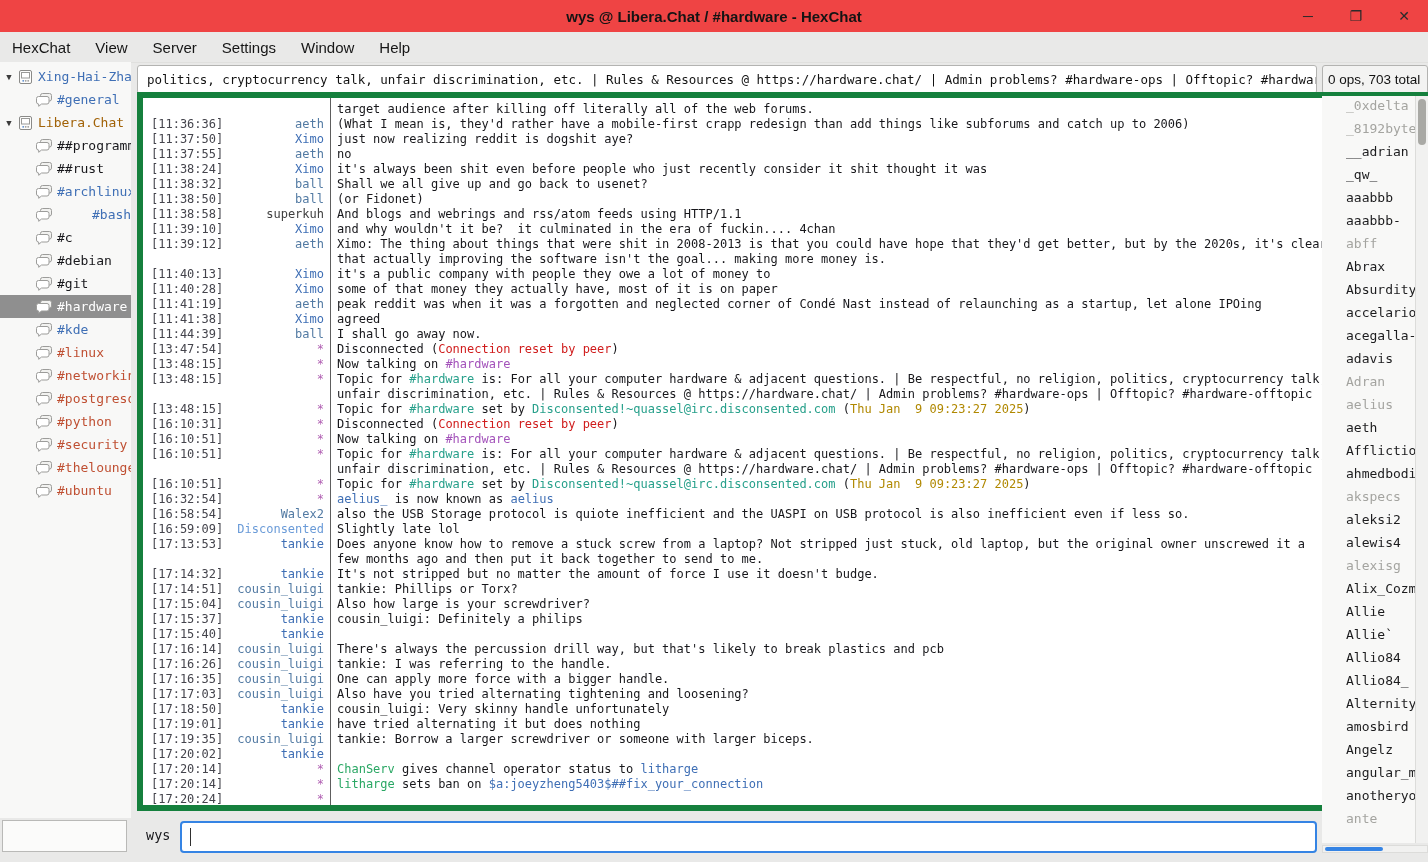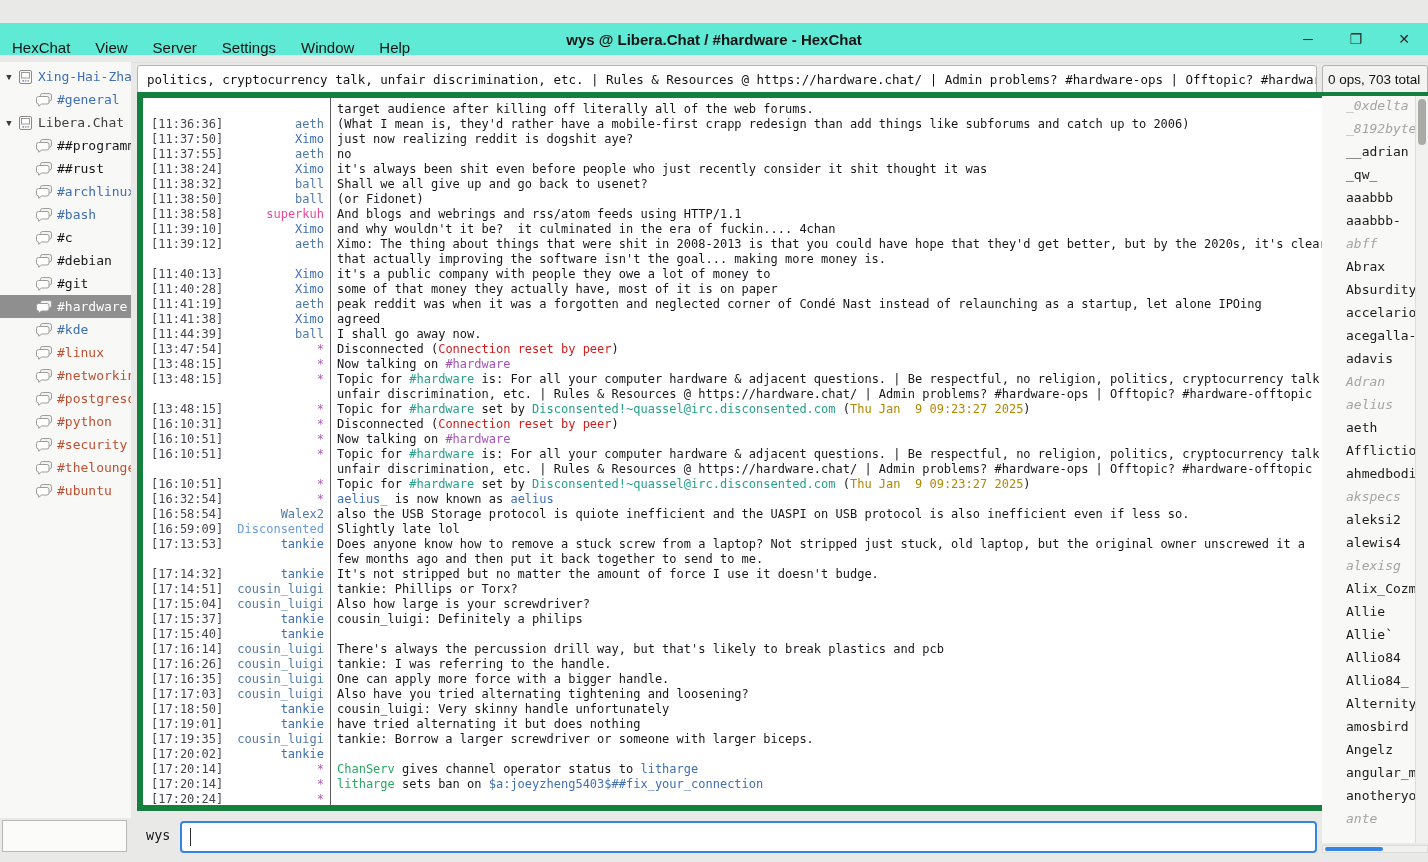--- a/index.html
+++ b/index.html
@@ -2,21 +2,21 @@
 <html><head>
 <meta charset="utf-8">
 <style>
   html,body{margin:0;padding:0;}
   body{
     width:1428px;height:862px;position:relative;overflow:hidden;
     background:#e9e9e8;font-family:"Liberation Sans",sans-serif;
     -webkit-font-smoothing:antialiased;
   }
   
-  .titlebar{position:absolute;left:0;top:0;right:0;height:32px;display:flex;align-items:center;justify-content:center;background:#5eead4;margin-top:23px;}
+  .titlebar{position:absolute;left:0;top:0;right:0;height:32px;display:flex;align-items:center;justify-content:center;background:#ef4444;}
   .title{font-size:15px;font-weight:bold;color:#141414;}
   .win-controls{position:absolute;right:16px;top:0;height:32px;display:flex;align-items:center;gap:32px;color:#2b2b2b;}
   .win-btn{width:16px;height:16px;display:flex;align-items:center;justify-content:center;font-size:14px;cursor:default;}
   
   .menubar{position:absolute;left:0;top:32px;right:0;height:30px;display:flex;align-items:center;padding-left:12px;gap:25px;font-size:15px;color:#161616;border-bottom:1px solid #e0e0de;}
   .menu-item{cursor:default;}
   
   .tree-pane{position:absolute;left:0;top:62px;width:131px;height:756px;background:#f8f8f7;overflow:hidden;padding-top:3px;box-sizing:border-box;}
   .tree-row{height:23px;display:flex;align-items:center;font:13px "DejaVu Sans Mono",monospace;color:#17171b;white-space:pre;overflow:hidden;}
   .tree-row.server{padding-left:3px;}
@@ -39,21 +39,21 @@
   .chat-msg{flex:1;padding-left:6px;overflow:hidden;color:#17171b;}
   .chat-scrollbar{position:absolute;right:0;top:0;bottom:0;width:13px;background:#fafaf9;border-left:1px solid #dcdcda;}
   .chat-scroll-thumb{position:absolute;left:2px;right:2px;top:650px;height:62px;background:#98988f;border-radius:5px;}
   
   .input-nick{position:absolute;left:146px;top:827px;font:13.5px "DejaVu Sans Mono",monospace;color:#17171b;}
   .input-box{position:absolute;left:180px;top:821px;width:1137px;height:32px;box-sizing:border-box;background:#ffffff;border:2px solid #3584e4;border-radius:4px;}
   .caret{position:absolute;left:8px;top:5px;width:1px;height:18px;background:#2f2f2f;}
   
   .userlist-pane{position:absolute;left:1322px;top:96px;width:106px;height:747px;background:#f8f8f7;overflow:hidden;padding-top:2px;box-sizing:border-box;}
   .user-row{height:23px;line-height:23px;padding-left:24px;font:13px "DejaVu Sans Mono",monospace;color:#1c1c1e;white-space:pre;overflow:hidden;}
-  .user-row.away{color:#a4a4a0;font-style:italic;}
+  .user-row.away{color:#a4a4a0;}
   .userlist-vscroll{position:absolute;left:1415px;top:96px;width:13px;height:747px;background:#f1f1f0;border-left:1px solid #dcdcda;box-sizing:border-box;}
   .userlist-vthumb{position:absolute;left:2px;right:2px;top:3px;height:46px;background:#a9a9a5;border-radius:5px;}
   .userlist-hscroll{position:absolute;left:1322px;top:845px;width:106px;height:8px;background:#f1f1f0;border:1px solid #dcdcda;box-sizing:border-box;}
   .userlist-hthumb{position:absolute;left:2px;top:1px;width:58px;height:4px;background:#3584e4;border-radius:3px;}
 </style>
 </head>
 <body>
 
 <div class="titlebar">
   <div class="title">wys @ Libera.Chat / #hardware - HexChat</div>
@@ -84,37 +84,37 @@
     <div class="tree-row channel"><span class="tree-icon"><svg width="16" height="14" viewBox="0 0 16 14">
           <rect x="4.5" y="0.5" width="11" height="7.5" rx="2" fill="#f2f2f0" stroke="#9c9c9a"></rect>
           <path d="M2.5 3.5 h8.5 a2 2 0 0 1 2 2 v3.5 a2 2 0 0 1 -2 2 h-5.5 l-2.8 2.3 v-2.3 h-0.2 a2 2 0 0 1 -2 -2 v-3.5 a2 2 0 0 1 2 -2 z" fill="#ffffff" stroke="#9c9c9a"></path>
         </svg></span><span class="tree-label" style="color: rgb(63, 111, 181);">#general</span></div>
     <div class="tree-row server"><span class="expander">▼</span><span class="tree-icon"><svg width="15" height="14" viewBox="0 0 15 14">
           <rect x="1.5" y="0.5" width="12" height="13" rx="1.5" fill="#fdfdfc" stroke="#8a8a88"></rect>
           <rect x="3.5" y="2.5" width="8" height="5.5" fill="#ffffff" stroke="#9a9a98"></rect>
           <circle cx="5.2" cy="10.8" r="0.9" fill="#5588cc"></circle>
           <circle cx="7.7" cy="10.8" r="0.9" fill="#9a9a98"></circle>
           <circle cx="10.2" cy="10.8" r="0.9" fill="#9a9a98"></circle>
-        </svg></span><span class="tree-label" style="color: #404040;">Libera.Chat</span></div>
+        </svg></span><span class="tree-label" style="color: #a16207;">Libera.Chat</span></div>
     <div class="tree-row channel"><span class="tree-icon"><svg width="16" height="14" viewBox="0 0 16 14">
           <rect x="4.5" y="0.5" width="11" height="7.5" rx="2" fill="#f2f2f0" stroke="#9c9c9a"></rect>
           <path d="M2.5 3.5 h8.5 a2 2 0 0 1 2 2 v3.5 a2 2 0 0 1 -2 2 h-5.5 l-2.8 2.3 v-2.3 h-0.2 a2 2 0 0 1 -2 -2 v-3.5 a2 2 0 0 1 2 -2 z" fill="#ffffff" stroke="#9c9c9a"></path>
         </svg></span><span class="tree-label" style="color: rgb(23, 23, 27);">##programming</span></div>
     <div class="tree-row channel"><span class="tree-icon"><svg width="16" height="14" viewBox="0 0 16 14">
           <rect x="4.5" y="0.5" width="11" height="7.5" rx="2" fill="#f2f2f0" stroke="#9c9c9a"></rect>
           <path d="M2.5 3.5 h8.5 a2 2 0 0 1 2 2 v3.5 a2 2 0 0 1 -2 2 h-5.5 l-2.8 2.3 v-2.3 h-0.2 a2 2 0 0 1 -2 -2 v-3.5 a2 2 0 0 1 2 -2 z" fill="#ffffff" stroke="#9c9c9a"></path>
         </svg></span><span class="tree-label" style="color: rgb(23, 23, 27);">##rust</span></div>
     <div class="tree-row channel"><span class="tree-icon"><svg width="16" height="14" viewBox="0 0 16 14">
           <rect x="4.5" y="0.5" width="11" height="7.5" rx="2" fill="#f2f2f0" stroke="#9c9c9a"></rect>
           <path d="M2.5 3.5 h8.5 a2 2 0 0 1 2 2 v3.5 a2 2 0 0 1 -2 2 h-5.5 l-2.8 2.3 v-2.3 h-0.2 a2 2 0 0 1 -2 -2 v-3.5 a2 2 0 0 1 2 -2 z" fill="#ffffff" stroke="#9c9c9a"></path>
         </svg></span><span class="tree-label" style="color: rgb(63, 111, 181);">#archlinux</span></div>
     <div class="tree-row channel"><span class="tree-icon"><svg width="16" height="14" viewBox="0 0 16 14">
           <rect x="4.5" y="0.5" width="11" height="7.5" rx="2" fill="#f2f2f0" stroke="#9c9c9a"></rect>
           <path d="M2.5 3.5 h8.5 a2 2 0 0 1 2 2 v3.5 a2 2 0 0 1 -2 2 h-5.5 l-2.8 2.3 v-2.3 h-0.2 a2 2 0 0 1 -2 -2 v-3.5 a2 2 0 0 1 2 -2 z" fill="#ffffff" stroke="#9c9c9a"></path>
-        </svg></span><span class="tree-label" style="color: rgb(63, 111, 181);">#bash</span></div>
+        </svg></span><span class="tree-label" style="color: rgb(63, 111, 181); margin-left: 35px;">#bash</span></div>
     <div class="tree-row channel"><span class="tree-icon"><svg width="16" height="14" viewBox="0 0 16 14">
           <rect x="4.5" y="0.5" width="11" height="7.5" rx="2" fill="#f2f2f0" stroke="#9c9c9a"></rect>
           <path d="M2.5 3.5 h8.5 a2 2 0 0 1 2 2 v3.5 a2 2 0 0 1 -2 2 h-5.5 l-2.8 2.3 v-2.3 h-0.2 a2 2 0 0 1 -2 -2 v-3.5 a2 2 0 0 1 2 -2 z" fill="#ffffff" stroke="#9c9c9a"></path>
         </svg></span><span class="tree-label" style="color: rgb(23, 23, 27);">#c</span></div>
     <div class="tree-row channel"><span class="tree-icon"><svg width="16" height="14" viewBox="0 0 16 14">
           <rect x="4.5" y="0.5" width="11" height="7.5" rx="2" fill="#f2f2f0" stroke="#9c9c9a"></rect>
           <path d="M2.5 3.5 h8.5 a2 2 0 0 1 2 2 v3.5 a2 2 0 0 1 -2 2 h-5.5 l-2.8 2.3 v-2.3 h-0.2 a2 2 0 0 1 -2 -2 v-3.5 a2 2 0 0 1 2 -2 z" fill="#ffffff" stroke="#9c9c9a"></path>
         </svg></span><span class="tree-label" style="color: rgb(23, 23, 27);">#debian</span></div>
     <div class="tree-row channel"><span class="tree-icon"><svg width="16" height="14" viewBox="0 0 16 14">
           <rect x="4.5" y="0.5" width="11" height="7.5" rx="2" fill="#f2f2f0" stroke="#9c9c9a"></rect>
@@ -165,21 +165,21 @@
 <div class="chat-pane">
   <div class="chat-sep"></div>
   <div class="chat-lines" id="chat-lines">
       <div class="chat-row"><span class="chat-ts"></span><span class="chat-nick" style="color: rgb(23, 23, 27);"></span><span class="chat-msg"><span style="color: rgb(23, 23, 27);">target audience after killing off literally all of the web forums.</span></span></div>
       <div class="chat-row"><span class="chat-ts">[11:36:36]</span><span class="chat-nick" style="color: rgb(82, 122, 163);">aeth</span><span class="chat-msg"><span style="color: rgb(23, 23, 27);">(What I mean is, they'd rather have a mobile-first crapp redesign than add things like subforums and catch up to 2006)</span></span></div>
       <div class="chat-row"><span class="chat-ts">[11:37:50]</span><span class="chat-nick" style="color: rgb(63, 111, 181);">Ximo</span><span class="chat-msg"><span style="color: rgb(23, 23, 27);">just now realizing reddit is dogshit aye?</span></span></div>
       <div class="chat-row"><span class="chat-ts">[11:37:55]</span><span class="chat-nick" style="color: rgb(82, 122, 163);">aeth</span><span class="chat-msg"><span style="color: rgb(23, 23, 27);">no</span></span></div>
       <div class="chat-row"><span class="chat-ts">[11:38:24]</span><span class="chat-nick" style="color: rgb(63, 111, 181);">Ximo</span><span class="chat-msg"><span style="color: rgb(23, 23, 27); text-align: center;">it's always been shit even before people who just recently consider it shit thought it was</span></span></div>
       <div class="chat-row"><span class="chat-ts">[11:38:32]</span><span class="chat-nick" style="color: rgb(82, 122, 163);">ball</span><span class="chat-msg"><span style="color: rgb(23, 23, 27);">Shall we all give up and go back to usenet?</span></span></div>
       <div class="chat-row"><span class="chat-ts">[11:38:50]</span><span class="chat-nick" style="color: rgb(82, 122, 163);">ball</span><span class="chat-msg"><span style="color: rgb(23, 23, 27);">(or Fidonet)</span></span></div>
-      <div class="chat-row"><span class="chat-ts">[11:38:58]</span><span class="chat-nick" style="color: #ec4899;">superkuh</span><span class="chat-msg"><span style="color: rgb(23, 23, 27);">And blogs and webrings and rss/atom feeds using HTTP/1.1</span></span></div>
+      <div class="chat-row"><span class="chat-ts">[11:38:58]</span><span class="chat-nick" style="color: #404040;">superkuh</span><span class="chat-msg"><span style="color: rgb(23, 23, 27);">And blogs and webrings and rss/atom feeds using HTTP/1.1</span></span></div>
       <div class="chat-row"><span class="chat-ts">[11:39:10]</span><span class="chat-nick" style="color: rgb(63, 111, 181);">Ximo</span><span class="chat-msg"><span style="color: rgb(23, 23, 27);">and why wouldn't it be?  it culminated in the era of fuckin.... 4chan</span></span></div>
       <div class="chat-row"><span class="chat-ts">[11:39:12]</span><span class="chat-nick" style="color: rgb(82, 122, 163);">aeth</span><span class="chat-msg"><span style="color: rgb(23, 23, 27);">Ximo: The thing about things that were shit in 2008-2013 is that you could have hope that they'd get better, but by the 2020s, it's clear</span></span></div>
       <div class="chat-row"><span class="chat-ts"></span><span class="chat-nick" style="color: rgb(23, 23, 27);"></span><span class="chat-msg"><span style="color: rgb(23, 23, 27);">that actually improving the software isn't the goal... making more money is.</span></span></div>
       <div class="chat-row"><span class="chat-ts">[11:40:13]</span><span class="chat-nick" style="color: rgb(63, 111, 181);">Ximo</span><span class="chat-msg"><span style="color: rgb(23, 23, 27);">it's a public company with people they owe a lot of money to</span></span></div>
       <div class="chat-row"><span class="chat-ts">[11:40:28]</span><span class="chat-nick" style="color: rgb(63, 111, 181);">Ximo</span><span class="chat-msg"><span style="color: rgb(23, 23, 27);">some of that money they actually have, most of it is on paper</span></span></div>
       <div class="chat-row"><span class="chat-ts">[11:41:19]</span><span class="chat-nick" style="color: rgb(82, 122, 163);">aeth</span><span class="chat-msg"><span style="color: rgb(23, 23, 27);">peak reddit was when it was a forgotten and neglected corner of Condé Nast instead of relaunching as a startup, let alone IPOing</span></span></div>
       <div class="chat-row"><span class="chat-ts">[11:41:38]</span><span class="chat-nick" style="color: rgb(63, 111, 181);">Ximo</span><span class="chat-msg"><span style="color: rgb(23, 23, 27);">agreed</span></span></div>
       <div class="chat-row"><span class="chat-ts">[11:44:39]</span><span class="chat-nick" style="color: rgb(82, 122, 163);">ball</span><span class="chat-msg"><span style="color: rgb(23, 23, 27);">I shall go away now.</span></span></div>
       <div class="chat-row"><span class="chat-ts">[13:47:54]</span><span class="chat-nick" style="color: rgb(176, 95, 178);">*</span><span class="chat-msg"><span style="color: rgb(23, 23, 27);">Disconnected (</span><span style="color: rgb(208, 28, 28);">Connection reset by peer</span><span style="color: rgb(23, 23, 27);">)</span></span></div>
       <div class="chat-row"><span class="chat-ts">[13:48:15]</span><span class="chat-nick" style="color: rgb(176, 95, 178);">*</span><span class="chat-msg"><span style="color: rgb(23, 23, 27);">Now talking on </span><span style="color: rgb(163, 82, 186);">#hardware</span></span></div>

